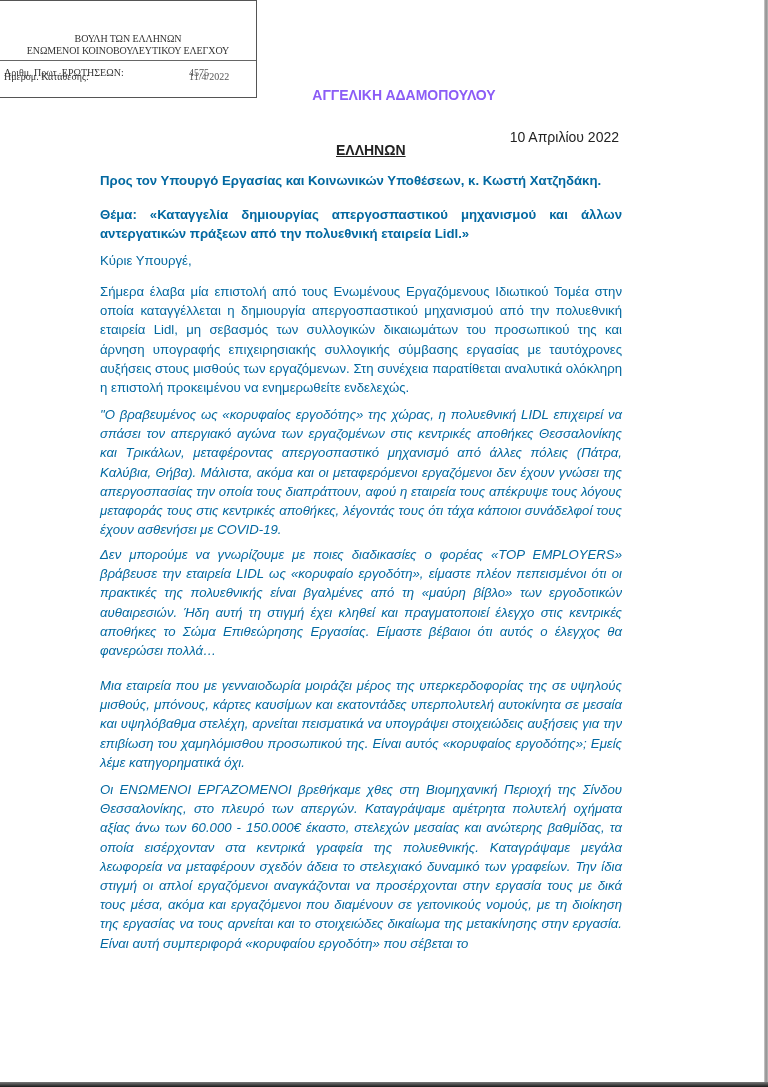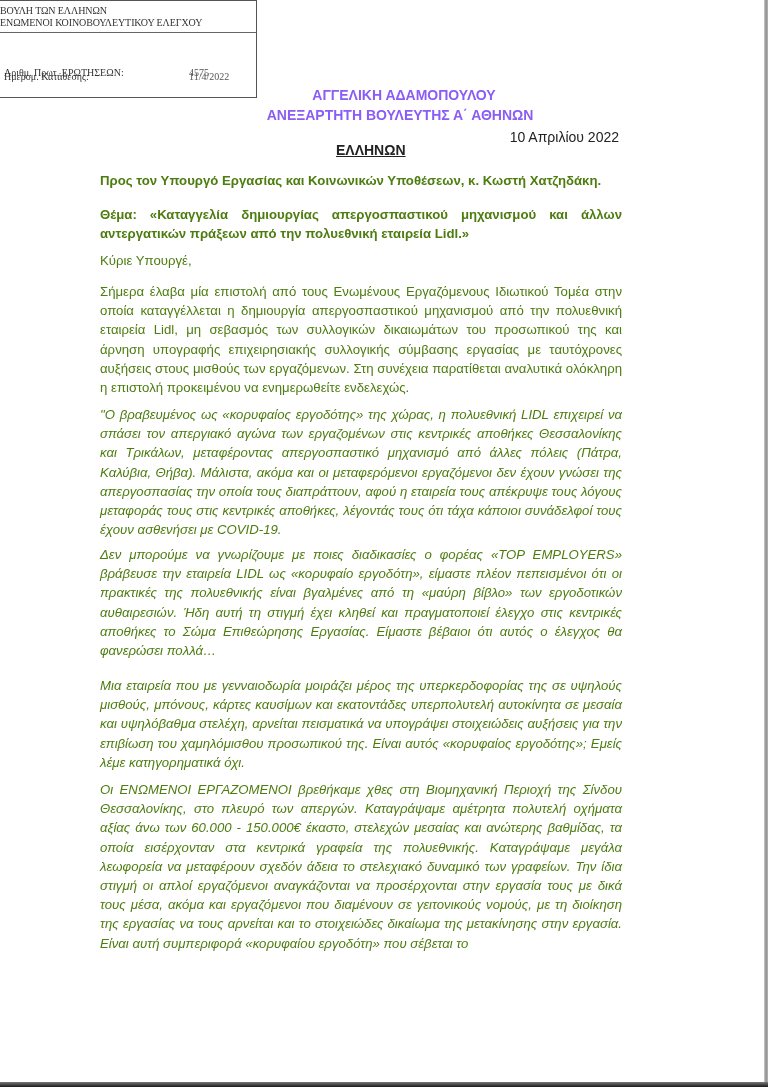--- a/index.html
+++ b/index.html
@@ -50,23 +50,25 @@
       border-left: none;
       box-sizing: border-box;
       font-family: "Liberation Serif", serif;
       color: #333;
       font-size: 10px;
     }
     .stamp-head {
       height: 32px;
       border-bottom: 1px solid #666;
       box-sizing: border-box;
+      text-align: center;
       padding-top: 4px;
       line-height: 12px;
       letter-spacing: -0.1px;
+      margin-top: 28px;
     }
     .stamp-row {
       position: absolute;
       left: 4px;
       right: 12px;
       display: flex;
       justify-content: space-between;
       font-size: 10px;
     }
     .stamp-row .val {
@@ -107,21 +109,21 @@
       color: #222;
     }
 
     .body-text {
       position: absolute;
       left: 100px;
       width: 522px;
       font-size: 13.2px;
       line-height: 19.2px;
       text-align: justify;
-      color: #4d7c0f;
+      color: #0369a1;
     }
     .bold { font-weight: bold; }
     .italic { font-style: italic; }
 
     .p-to { top: 171px; }
     .p-subject { top: 205px; }
     .p-salutation { top: 251px; }
     .p-intro { top: 282px; }
     .p-quote1 { top: 405px; }
     .p-quote2 { top: 545px; }
@@ -143,21 +145,20 @@
       <span class="val">4575</span>
     </div>
     <div class="stamp-row row-2">
       <span>Ημερομ. Κατάθεσης:</span>
       <span class="val">11/4/2022</span>
     </div>
   </div>
 
   <div class="sender">
     <div class="name">ΑΓΓΕΛΙΚΗ ΑΔΑΜΟΠΟΥΛΟΥ</div>
-    <div>ΑΝΕΞΑΡΤΗΤΗ ΒΟΥΛΕΥΤΗΣ Α΄ ΑΘΗΝΩΝ</div>
   </div>
 
   <div class="date">10 Απριλίου 2022</div>
 
   <div class="doc-heading">ΕΛΛΗΝΩΝ</div>
 
   <div class="body-text bold p-to">Προς τον Υπουργό Εργασίας και Κοινωνικών Υποθέσεων, κ. Κωστή Χατζηδάκη.</div>
 
   <div class="body-text bold p-subject">Θέμα: «Καταγγελία δημιουργίας απεργοσπαστικού μηχανισμού και άλλων αντεργατικών  πράξεων από την πολυεθνική εταιρεία Lidl.»</div>
 

